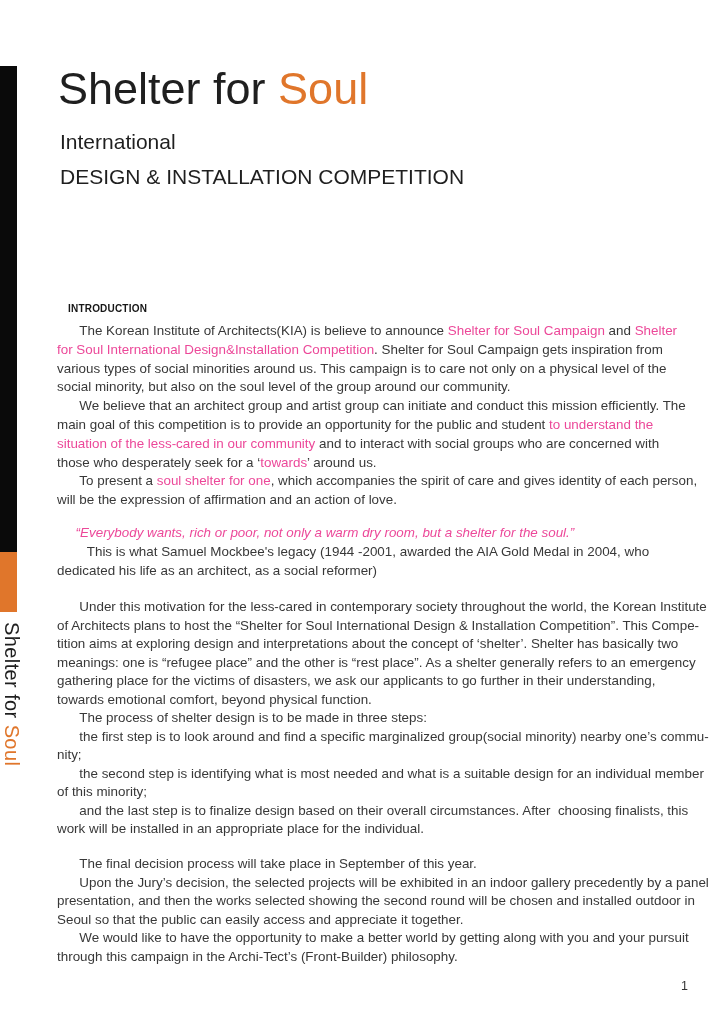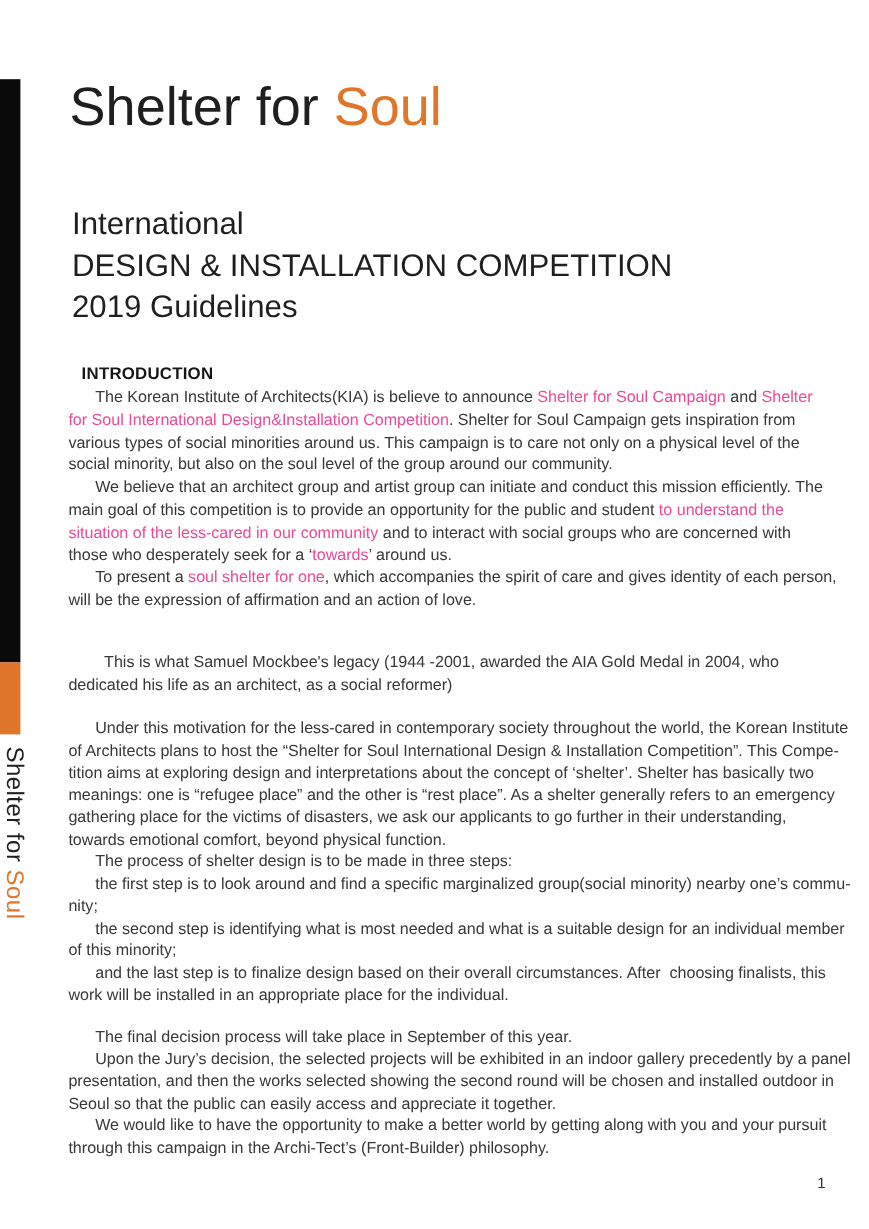--- a/index.html
+++ b/index.html
@@ -35,29 +35,28 @@
   .accent { color: var(--accent, #e0762b); }
   .title {
     position: absolute; left: 58px; top: 66px;
     margin: 0; font-weight: normal;
     font-size: 45px; line-height: 46px; letter-spacing: 0px;
     color: var(--title-color, #1f1f1f);
     white-space: nowrap;
   }
   .subtitle {
     position: absolute; left: 60px; top: 125px;
-    font-size: 26px; line-height: 34.5px;
+    font-size: 21px; line-height: 34.5px;
     color: var(--title-color, #1f1f1f);
     white-space: nowrap;
-    margin-top: 44px;
   }
   .section-heading {
     position: absolute; left: 68px; top: 303px;
     margin: 0;
-    font-size: 14px; font-weight: bold; letter-spacing: 0.2px;
+    font-size: 10px; font-weight: bold; letter-spacing: 0.2px;
     color: #161616;
   }
   .body-text {
     position: absolute; left: 57px; width: 663px;
     font-size: 13.4px;
     color: var(--body-color, #383838);
     white-space: pre-wrap;
   }
   .body-text .b { font-weight: normal; color: #ec4899; }
   .body-text .i { font-style: italic; }
@@ -78,37 +77,36 @@
   <div class="bar-black"></div>
   <div class="bar-orange"></div>
 
   <div class="spine"><span>Shelter for </span><span class="accent">Soul</span></div>
 
   <h1 class="title"><span>Shelter for </span><span class="accent">Soul</span></h1>
 
   <div class="subtitle">
     <div>International</div>
     <div>DESIGN &amp; INSTALLATION COMPETITION</div>
-    <div>2019 Guidelines</div>
   </div>
 
   <h2 class="section-heading">INTRODUCTION</h2>
 
   <div class="body-text intro"><span>      The Korean Institute of Architects(KIA) is believe to announce </span><span class="b">Shelter for Soul Campaign</span><span> and </span><span class="b">Shelter
 for Soul International Design&amp;Installation Competition</span><span>. Shelter for Soul Campaign gets inspiration from
 various types of social minorities around us. This campaign is to care not only on a physical level of the
 social minority, but also on the soul level of the group around our community.
       We believe that an architect group and artist group can initiate and conduct this mission efficiently. The
 main goal of this competition is to provide an opportunity for the public and student </span><span class="b">to understand the
 situation of the less-cared in our community</span><span> and to interact with social groups who are concerned with
 those who desperately seek for a ‘</span><span class="b">towards</span><span>’ around us.
       To present a </span><span class="b">soul shelter for one</span><span>, which accompanies the spirit of care and gives identity of each person,
 will be the expression of affirmation and an action of love.</span></div>
 
-  <div class="body-text quote"><span>
+  <div class="body-text quote"><span class="b i">     “Everybody wants, rich or poor, not only a warm dry room, but a shelter for the soul.”</span><span>
         This is what Samuel Mockbee's legacy (1944 -2001, awarded the AIA Gold Medal in 2004, who
 dedicated his life as an architect, as a social reformer)</span></div>
 
   <div class="body-text closing"><span>      The final decision process will take place in September of this year.
       Upon the Jury’s decision, the selected projects will be exhibited in an indoor gallery precedently by a panel
 presentation, and then the works selected showing the second round will be chosen and installed outdoor in
 Seoul so that the public can easily access and appreciate it together.
       We would like to have the opportunity to make a better world by getting along with you and your pursuit
 through this campaign in the Archi-Tect’s (Front-Builder) philosophy.</span></div>
 

